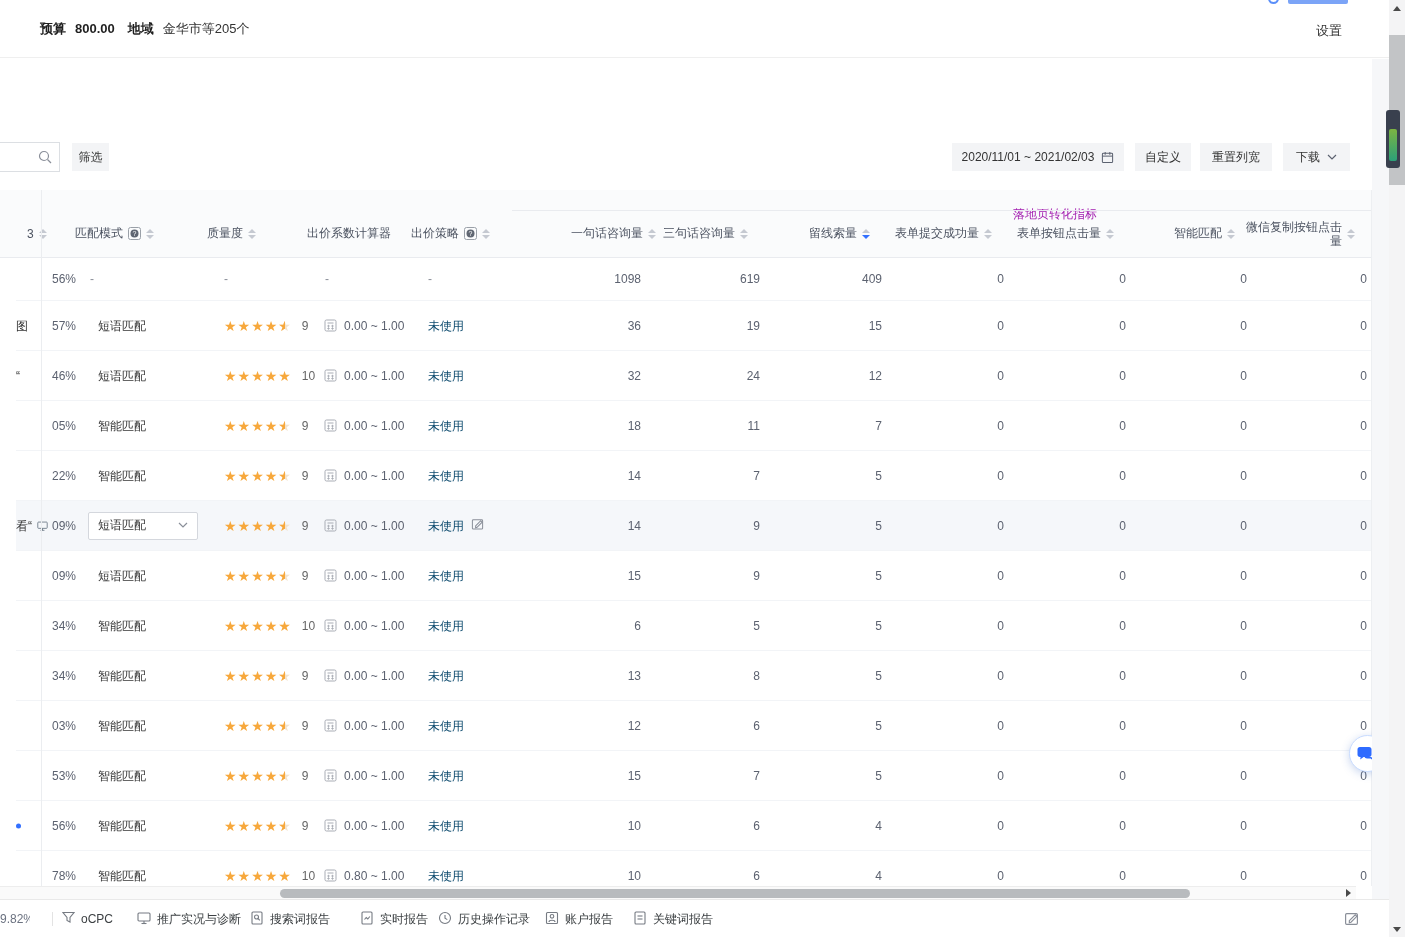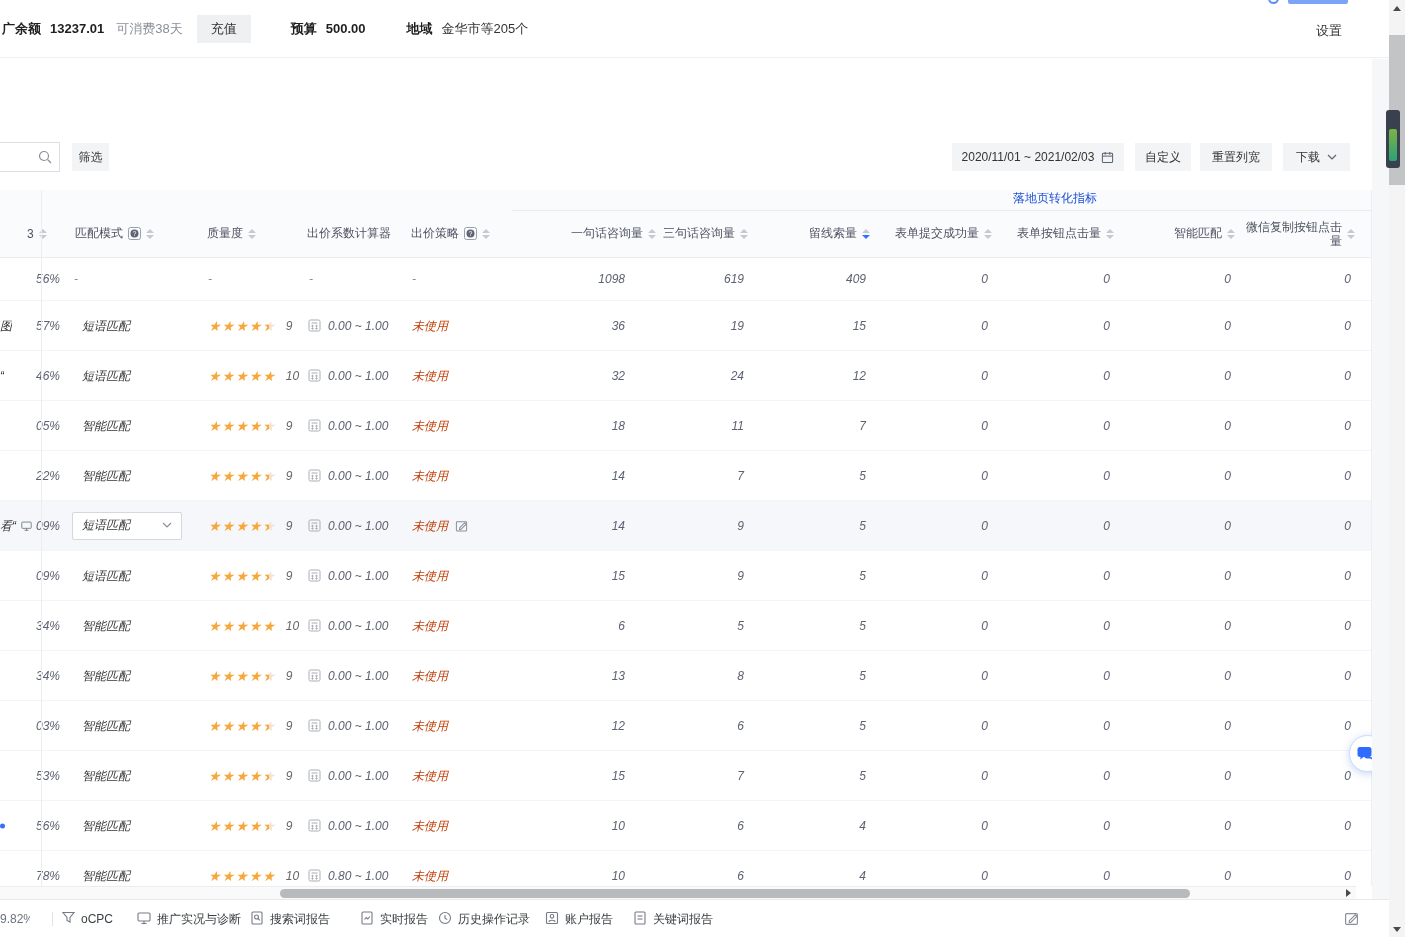--- a/index.html
+++ b/index.html
@@ -28,49 +28,49 @@
   .tbtn { position:absolute; top:1px; height:28px; background:#f3f4f6; color:#333; font-size:12px;
           display:flex; align-items:center; justify-content:center; gap:7px; }
   #btn-filter { left:72px; width:37px; }
   #date-box   { left:952px; width:172px; }
   #btn-custom { left:1135px; width:56px; }
   #btn-reset  { left:1200px; width:72px; }
   #btn-down   { left:1283px; width:67px;font-family:Liberation Mono, monospace; }
   
   .table { position:absolute; left:0; top:190px; width:1372px; height:696px; border-right:1px solid #edeff2; overflow:hidden; }
   .thead { position:absolute; left:0; top:0; width:100%; height:68px; background:#fafbfc; border-bottom:1px solid #e9ebef; }
-  .group-label { position:absolute; left:1013px; top:0; font-size:12px; color:#1d4ed8; }
+  .group-label { position:absolute; left:1013px; top:16px; font-size:12px; color:#a21caf; }
   .group-line  { position:absolute; left:512px; top:20px; width:860px; height:1px; background:#e9ebef; }
   .th { position:absolute; top:20px; height:47px; display:flex; align-items:center; font-size:12px; color:#4b5260; }
   .th.num { justify-content:flex-end; }
   .mh-label.wrap { width:98px; text-align:right; line-height:14px; white-space:normal; }
   .sort { display:inline-flex; flex-direction:column; gap:2px; margin-left:5px; }
   .sort i { width:0; height:0; border-left:4px solid transparent; border-right:4px solid transparent; }
   .sort .up { border-bottom:4px solid #c5c9d1; }
   .sort .dn { border-top:4px solid #c5c9d1; }
   .sort.desc .dn { border-top-color:#3370ff; }
   .info-ic { margin-left:5px; display:inline-flex; }
-  .tbody { position:absolute; left:0; top:68px; width:100%;font-style:italic; }
+  .tbody { position:absolute; left:16px; top:68px; width:100%; }
   .trow { position:relative; height:50px; background:#fff; border-bottom:1px solid #f2f4f7; }
   .trow.summary { height:43px; }
   .trow.hl { background:#f5f7fa; }
   .cell { position:absolute; top:50%; transform:translateY(-50%); }
   .c-frag  { left:0; color:#333; display:flex; align-items:center; gap:5px; max-width:32px; overflow:hidden; white-space:nowrap; }
   .c-pct   { left:18px; width:42px; text-align:right; color:#5c6270; }
   .c-match { left:82px; color:#333; }
   .c-dash  { color:#8a8f99; }
   .mselect { left:72px; width:110px; height:28px; border:1px solid #d4d7dd; border-radius:2px; background:#fff;
              display:flex; align-items:center; justify-content:space-between; padding:0 9px; color:#333; }
   .c-stars { left:208px; display:flex; align-items:center; }
   .star { position:relative; color:#f7a83c; font-size:14px; line-height:14px; margin-right:1px; }
   .star.half { color:#f3e3cc; }
   .star.half::after { content:"★"; position:absolute; left:0; top:0; width:55%; overflow:hidden; color:#f7a83c; }
   .q-score { margin-left:10px; color:#666; }
   .c-bid   { left:308px; display:flex; align-items:center; gap:7px; color:#5c6270; }
-  .c-strat { left:412px; color:#c2410c; display:flex; align-items:center; gap:7px; }
+  .c-strat { left:412px; color:#0c4a6e; display:flex; align-items:flex-start; gap:7px; }
   .c-num   { position:absolute; top:50%; transform:translateY(-50%); width:90px; text-align:right; color:#5c6270; }
   .blue-dot { position:absolute; left:0; top:50%; transform:translateY(-50%); width:5px; height:5px; border-radius:50%; background:#3370ff; }
   .frozen-line { position:absolute; left:41px; top:190px; width:1px; height:696px; background:#ebedf0; pointer-events:none; }
   
   .hscroll { position:absolute; left:0; top:886px; width:1356px; height:13px; background:#fafafa; border-top:1px solid #ededed; }
   .hthumb  { position:absolute; left:280px; top:2px; width:910px; height:9px; background:#b8bbbe; border-radius:5px; }
   .harrow  { position:absolute; left:1340px; top:886px; width:16px; height:13px; display:flex; align-items:center; justify-content:center; }
   .harrow i { width:0; height:0; border-top:4px solid transparent; border-bottom:4px solid transparent; border-left:5px solid #4a4a4a; }
   
   .bbar { position:absolute; left:0; top:899px; width:1389px; height:38px; background:#fff; border-top:1px solid #e9e9e9; }
@@ -93,31 +93,25 @@
   .vdown i { width:0; height:0; border-left:4px solid transparent; border-right:4px solid transparent; border-top:5px solid #4a4a4a; }
   .vthumb { position:absolute; left:0; top:35px; width:16px; height:150px; background:#c2c4c6; }
   .vwidget { position:absolute; left:1386px; top:110px; width:14px; height:58px; background:#39404e; border-radius:3px; overflow:hidden; z-index:5; }
   .vwidget .green { position:absolute; left:3px; top:19px; width:8px; height:32px; border-radius:2px;
                     background:linear-gradient(#7cb342, #2ba179); }
 </style>
 </head>
 <body>
 
 <div class="topbar">
-  <div class="tb-group" style="margin-left:2px">
-    <span class="tb-label">广余额</span>
-    <span class="tb-value">13237.01</span>
-    <span class="tb-days">可消费38天</span>
-    <div class="btn-recharge">充值</div>
-  </div>
   <div class="tb-group" style="margin-left:40px">
     <span class="tb-label">预算</span>
-    <span class="tb-value">500.00</span>
+    <span class="tb-value">800.00</span>
   </div>
-  <div class="tb-group" style="margin-left:41px">
+  <div class="tb-group" style="margin-left:13px">
     <span class="tb-label">地域</span>
     <span style="margin-left:9px;font-size:13px;color:#333">金华市等205个</span>
   </div>
   <span class="settings-link">设置</span>
 </div>
 <div class="hdr-stub">
   <span class="dot"></span>
   <span class="bar"></span>
 </div>
 

